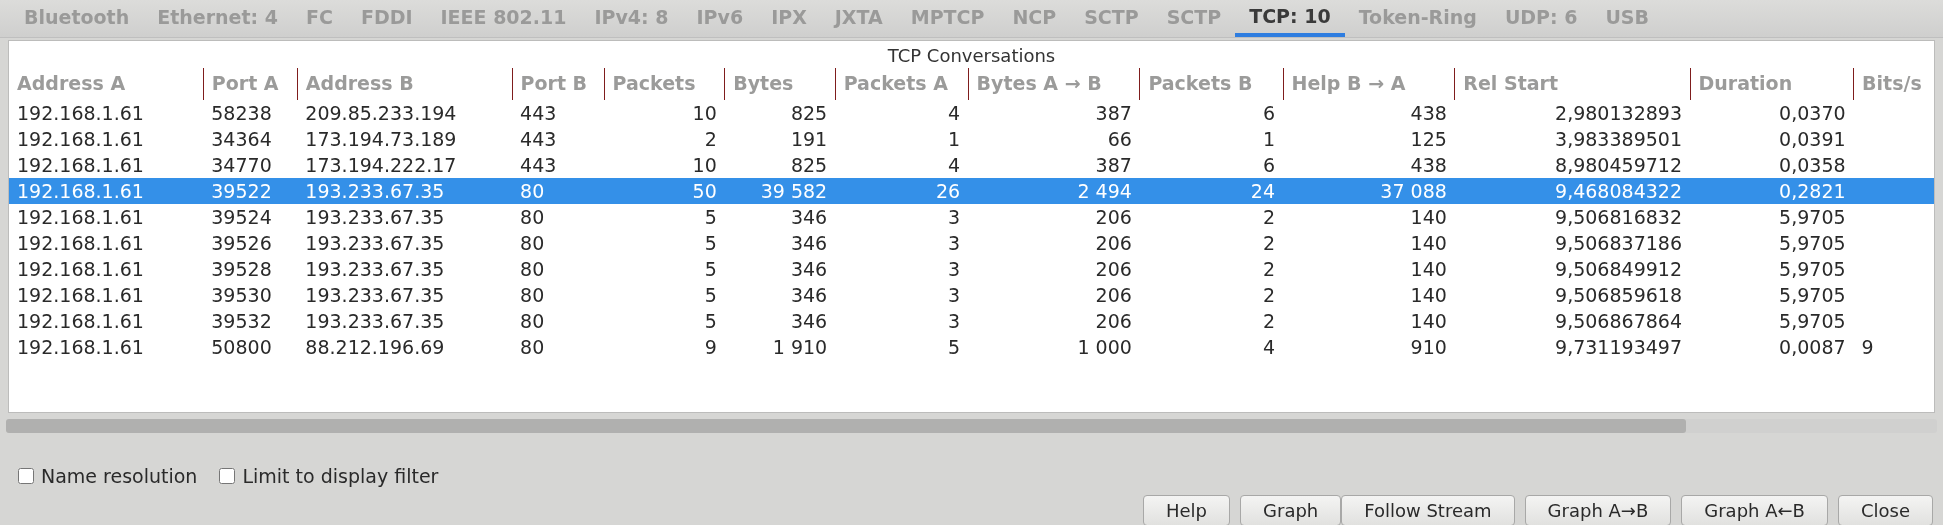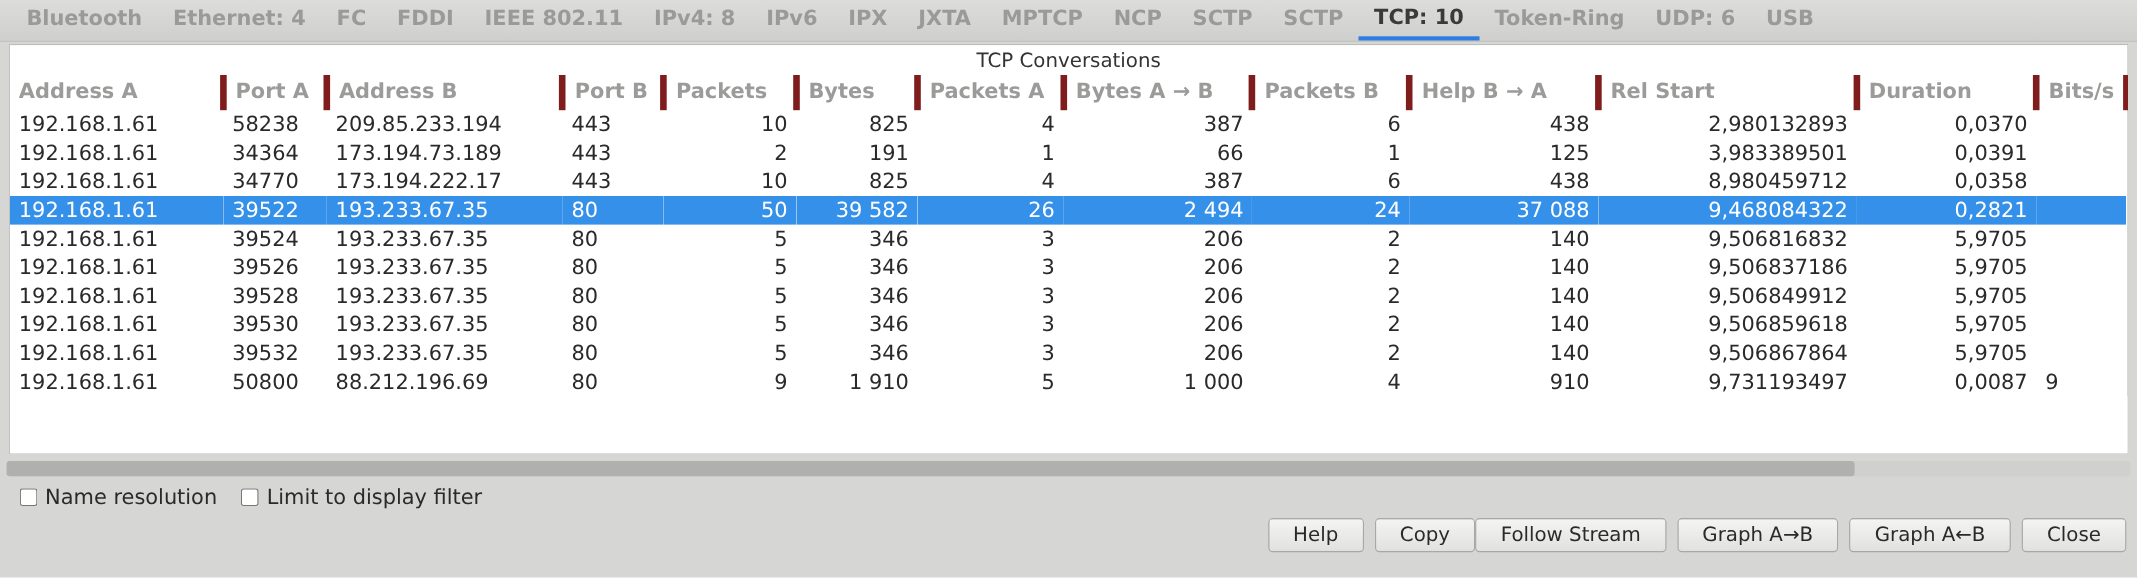--- a/index.html
+++ b/index.html
@@ -67,21 +67,21 @@
     width: 1927px;
     border-collapse: collapse;
     font-size: 19px;
     table-layout: fixed;
   }
   .tbl th {
     text-align: left;
     font-weight: 700;
     color: #9b9b9a;
     padding: 4px 8px 6px 8px;
-    border-right: 6px solid #7f1d1d;
+    border-right: 1px solid #7f1d1d;
     background: #ffffff;
     white-space: nowrap;
     overflow: hidden;
   }
   .tbl th.ar { text-align: left; }
   .tbl td {
     padding: 0 8px;
     line-height: 26px;
     white-space: nowrap;
     overflow: hidden;
@@ -133,21 +133,21 @@
 
   
   .opts {
     display: flex;
     gap: 18px;
     padding: 4px 14px 6px 14px;
     font-size: 19px;
     color: #2a2a2a;
     align-items: center;
   }
-  .opts label { display: inline-flex; align-items: center; gap: 4px; cursor: pointer; }
+  .opts label { display: inline-flex; align-items: center; gap: 4px; cursor: pointer; margin-top: 24px; }
   .opts input[type=checkbox] {
     width: 16px; height: 16px;
   }
 
   .btnbar {
     display: flex;
     justify-content: flex-end;
     padding: 2px 10px 8px 10px;
     font-size: 18px;
   }
@@ -394,21 +394,21 @@
     </label>
     <label>
       <input type="checkbox" style="">
       <span>Limit to display filter</span>
     </label>
   </div>
 
   <div class="btnbar">
     <div class="left">
       <button class="ws">Help</button>
-      <button class="ws">Copy</button>
+      <button class="ws">Graph</button>
     </div>
     <div class="right">
       <button class="ws">Follow Stream</button>
       <button class="ws">Graph A→B</button>
       <button class="ws">Graph A←B</button>
       <button class="ws">Close</button>
     </div>
   </div>
 
 </div>

